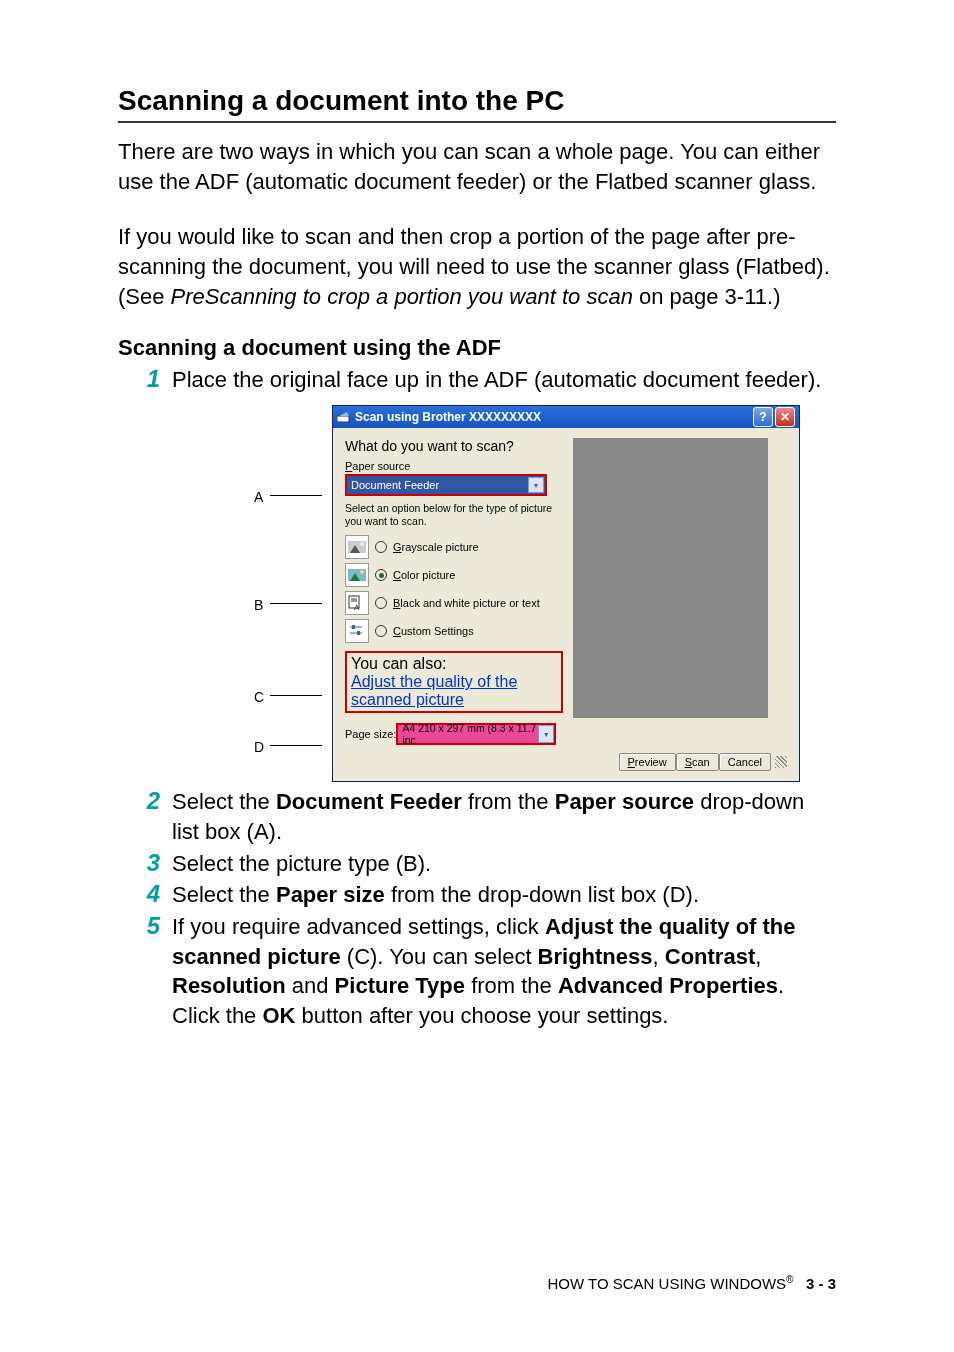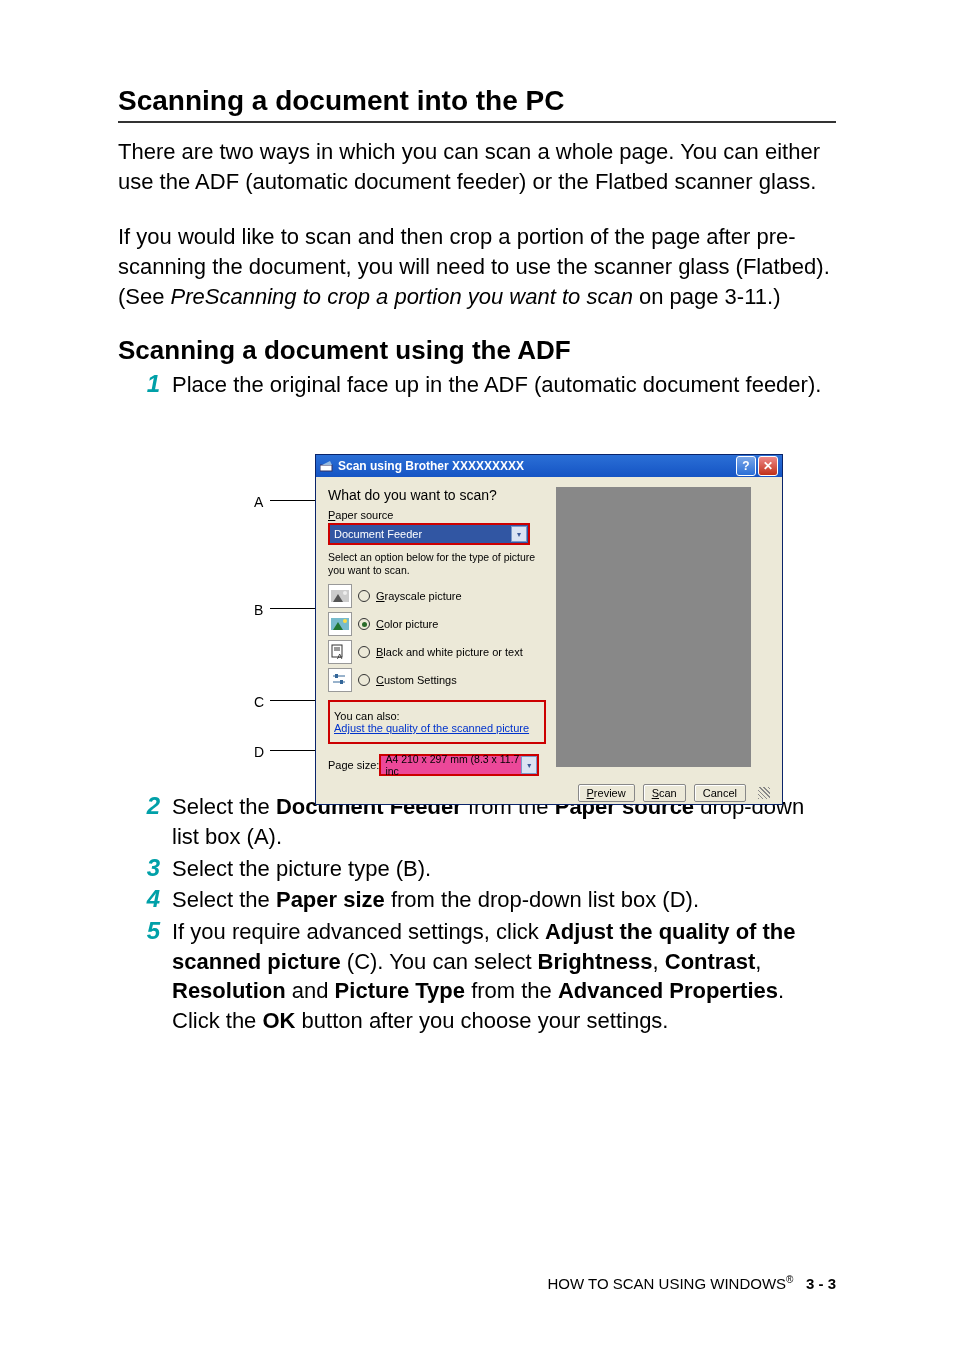--- a/index.html
+++ b/index.html
@@ -26,21 +26,21 @@
       line-height: 1.35;
       margin: 14px 0 0 0;
     }
     .body-text + .body-text {
       margin-top: 26px;
     }
     .italic {
       font-style: italic;
     }
     h2 {
-      font-size: 26px;
+      font-size: 22px;
       font-weight: bold;
       margin: 24px 0 4px 0;
     }
     .step {
       display: flex;
       align-items: flex-start;
       margin: 2px 0;
     }
     .step-num {
       font-family: Arial, Helvetica, sans-serif;
@@ -73,28 +73,27 @@
     }
     .callout-line {
       position: absolute;
       background: #000;
       height: 1px;
     }
 
     
     .dialog {
       position: absolute;
-      left: 135px;
+      left: 152px;
       top: 0;
       width: 466px;
       border: 1px solid #0A246A;
       background: #ece9d8;
       font-family: Tahoma, Arial, sans-serif;
       font-size: 11px;
-      margin-top: 44px;
     }
     .titlebar {
       background: linear-gradient(to bottom, #2b6fd6, #1554c4);
       color: #fff;
       height: 22px;
       display: flex;
       align-items: center;
       padding: 0 4px;
     }
     .titlebar-icon {
@@ -218,23 +217,23 @@
     }
     .radio-circle.sel::after {
       content: '';
       width: 5px;
       height: 5px;
       background: #2a6b2a;
       border-radius: 50%;
     }
     .also-box {
       border: 2px solid #c00;
-      padding: 8px 4px;
+      padding: 2px 4px;
       margin-top: 6px;
-      font-size: 11px;
+      font-size: 16px;
       width: 206px;
     }
     .link-text {
       color: #0033cc;
       text-decoration: underline;
     }
     .bottom-row {
       display: flex;
       align-items: center;
       margin-top: 10px;
@@ -262,22 +261,21 @@
       border: 1px solid #888;
       background: #ece9d8;
       padding: 2px 8px;
       font-size: 11px;
       border-radius: 2px;
       box-shadow: inset 1px 1px 0 #fff;
     }
     .dialog-footer {
       display: flex;
       justify-content: flex-end;
-      gap: 8px;
-      padding: 0 12px 2px 12px;
+      padding: 0 12px 10px 12px;
       align-items: center;
     }
     .resize-grip {
       width: 12px;
       height: 12px;
       background: repeating-linear-gradient(45deg, #888 0 1px, transparent 1px 3px);
       margin-left: 4px;
     }
 
     .footer {

